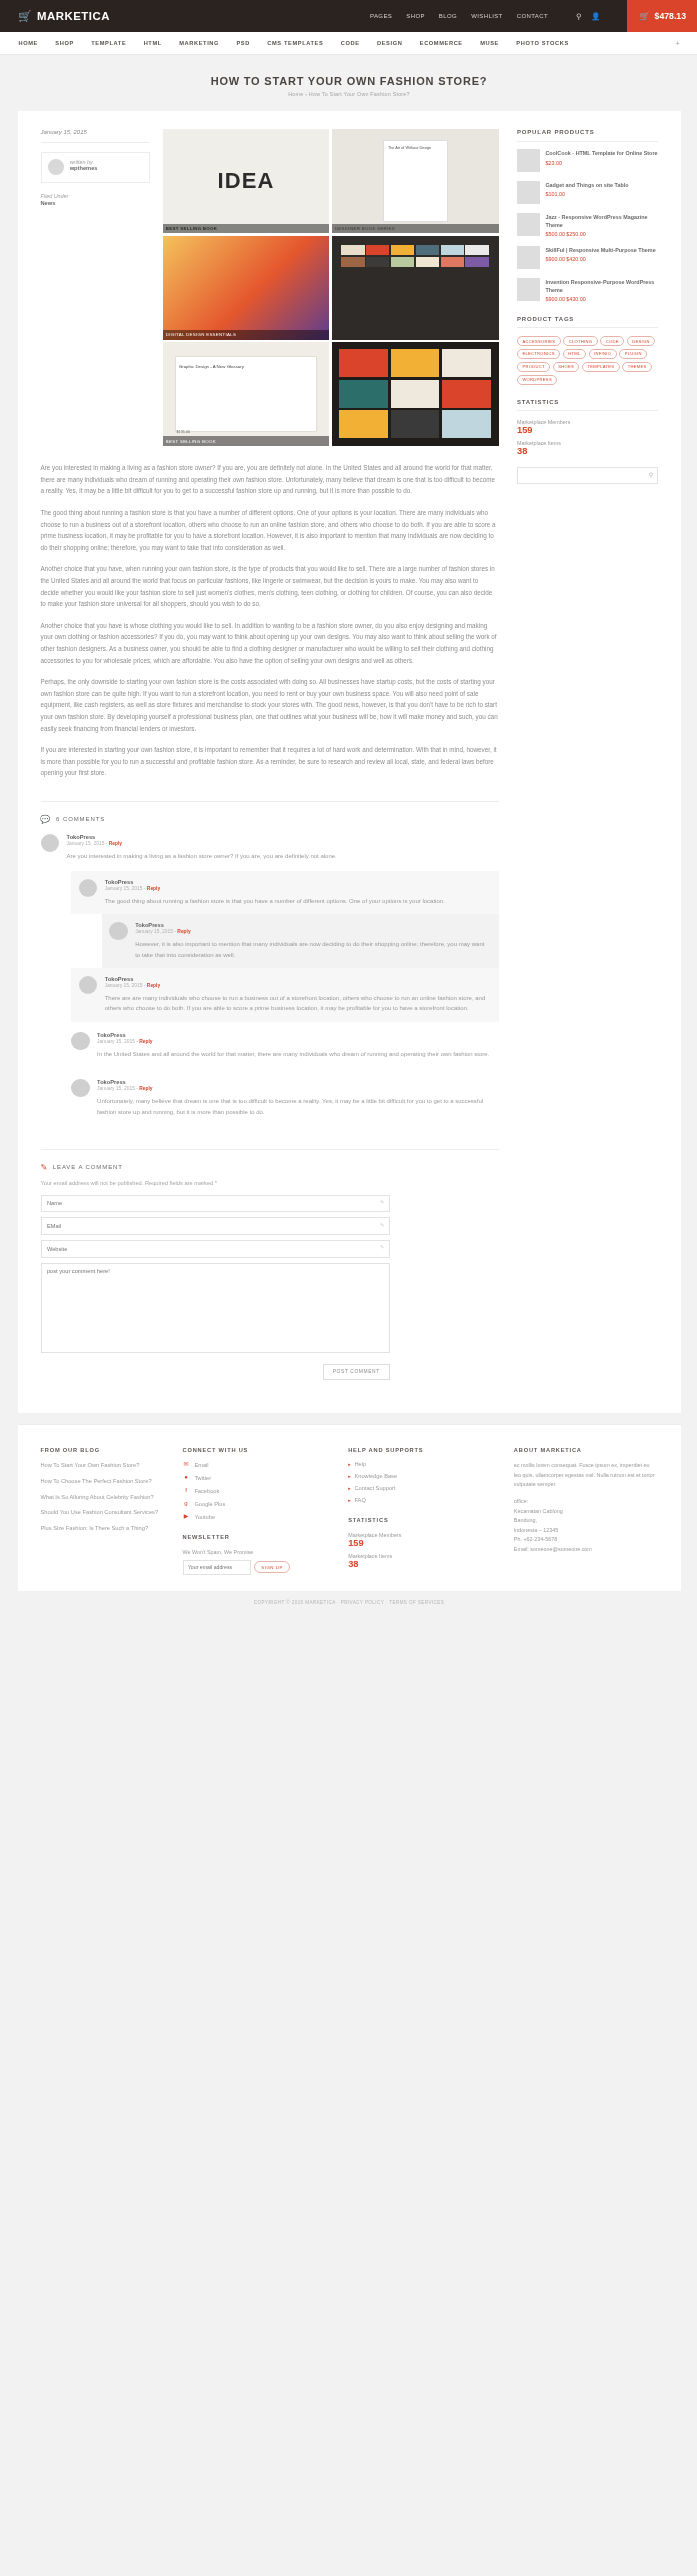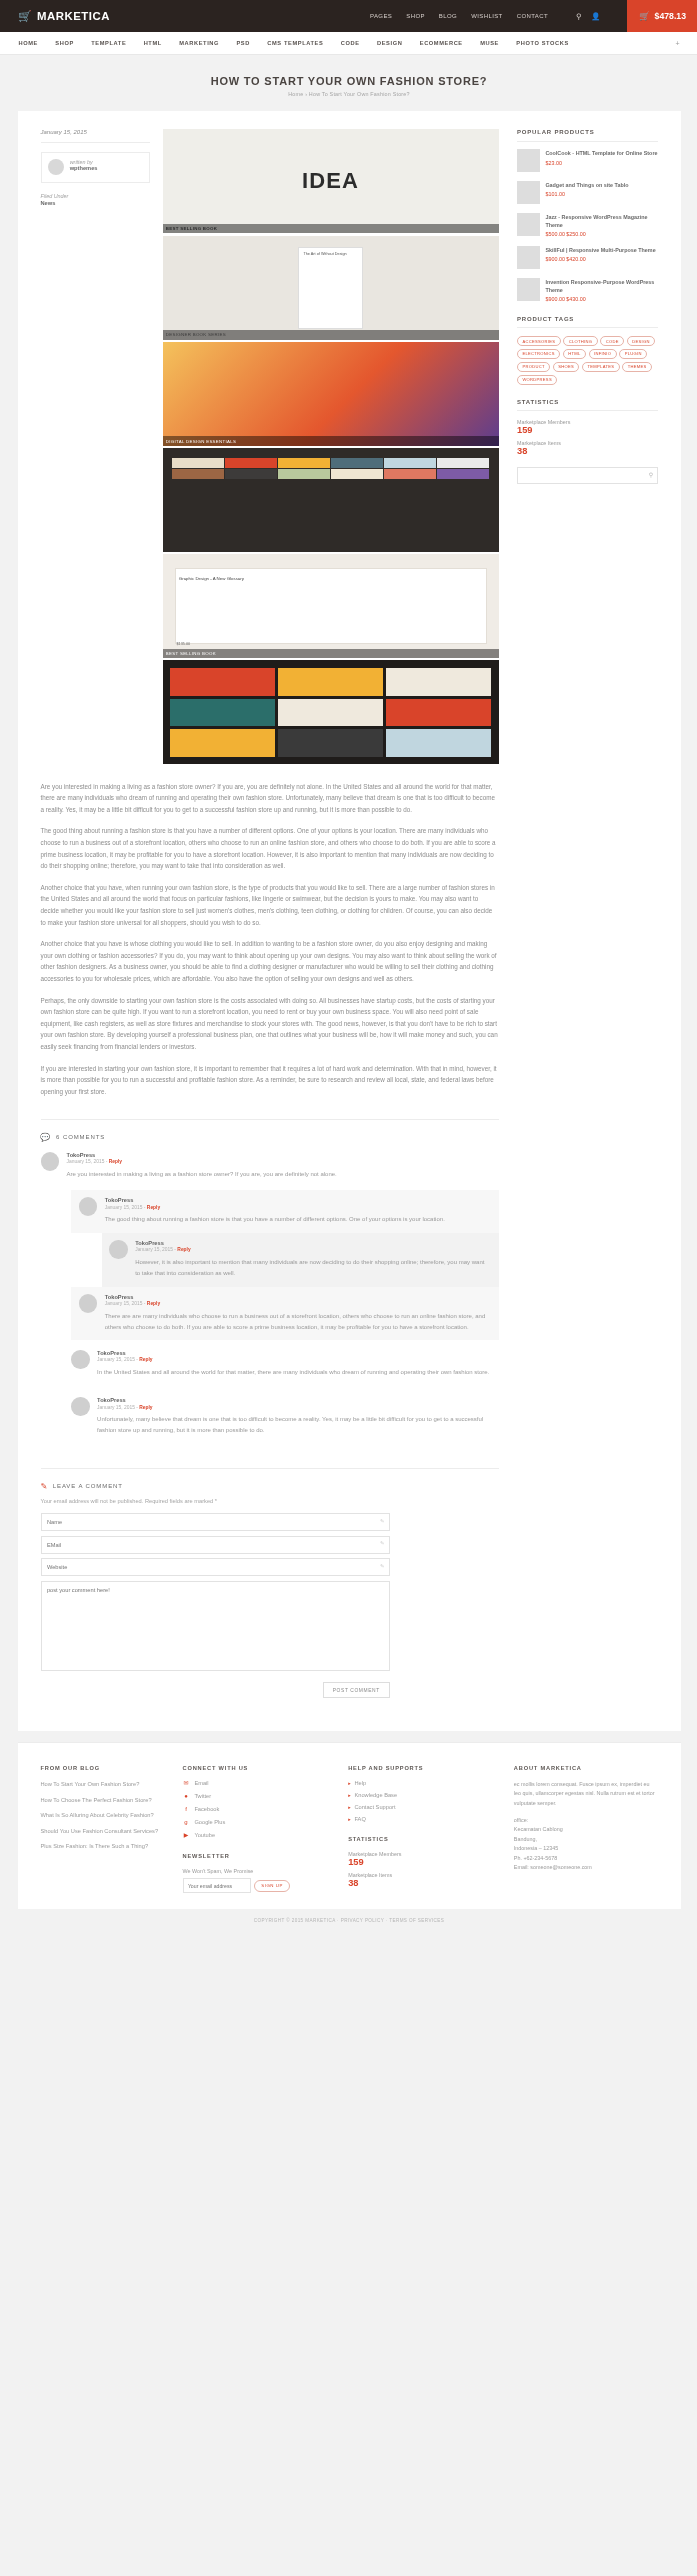--- a/index.html
+++ b/index.html
@@ -47,21 +47,21 @@
   .postdate { font-size:6px; color:#8a8a8a; font-style:italic; padding-bottom:6.5px; border-bottom:0.5px solid #ececec; }
   .metabox { border:0.5px solid #ececec; padding:6.5px; margin-top:8.7px; display:flex; gap:5.4px; align-items:flex-start; }
   .metabox .av { width:16.3px; height:16.3px; border-radius:50%; background:#d8d8d8; flex:none; }
   .metabox .lbl { font-size:5.4px; font-style:italic; color:#a2a2a2; }
   .metabox .val { font-size:5.7px; color:#6b6b6b; font-weight:bold; }
   .filedunder { margin-top:9.8px; }
   .filedunder .lbl { font-size:5.4px; font-style:italic; color:#a2a2a2; }
   .filedunder .val { font-size:5.7px; color:#6b6b6b; font-weight:bold; margin-top:1.6px; }
 
   
-  .collage { width:336px; display:grid; grid-template-columns:1fr; gap:2.2px; }
+  .collage { width:336px; display:grid; grid-template-columns:1fr 1fr; gap:2.2px; }
   .tile { height:104px; position:relative; overflow:hidden; color:#fff; font-size:4.9px; }
   .tile .cap { position:absolute; left:0; right:0; bottom:0; background:rgba(0,0,0,.45);
                padding:2.2px 3.3px; font-size:4.4px; letter-spacing:0.3px; }
   .t-idea { background:#efeee9; color:#333; display:flex; align-items:center; justify-content:center; font-size:22px; font-weight:bold; letter-spacing:1.1px; color:#2c2c2c; }
   .t-book { background:#e9e6e0; color:#3a3a3a; display:flex; align-items:center; justify-content:center; }
   .t-color { background:linear-gradient(135deg,#f4c25c,#e4572e 55%,#5c3d8f); }
   .t-swatch { background:#2f2b28; }
   .t-mag { background:#f0ece6; }
   .t-grid { background:#1f1c1a; }
   .book-inner { width:65px; height:82px; background:#fff; border:0.5px solid #ddd; font-size:3.8px; padding:4.4px; color:#555; }

